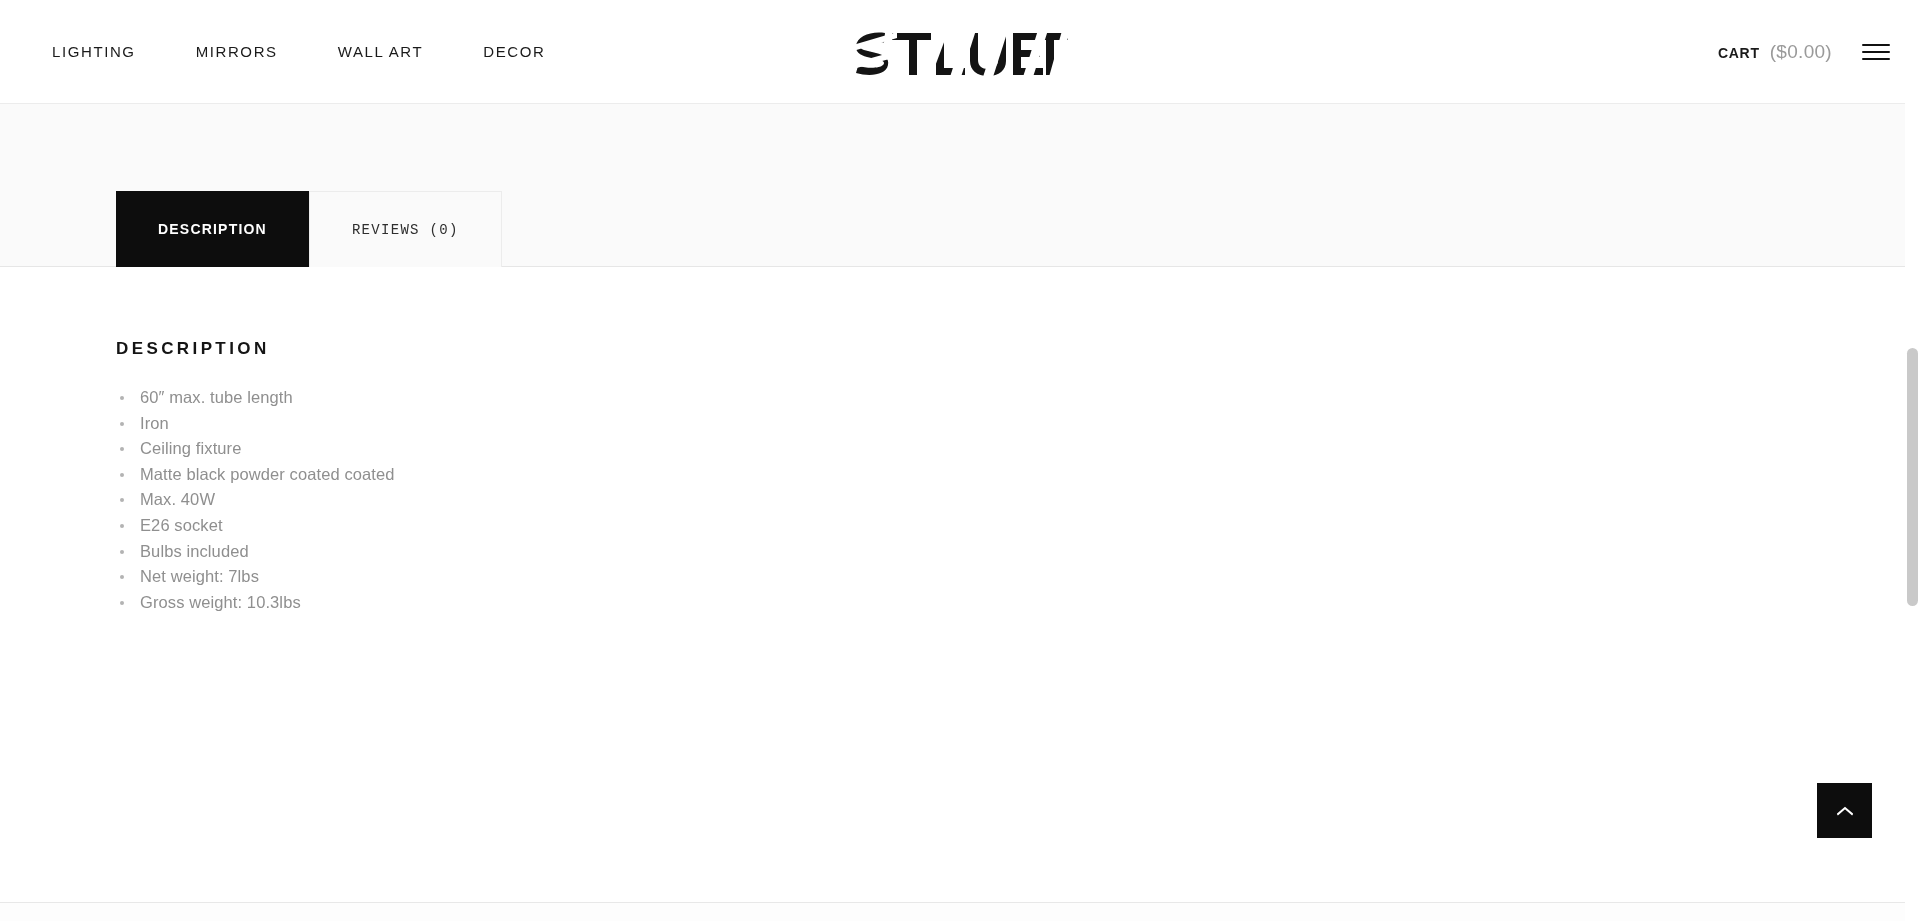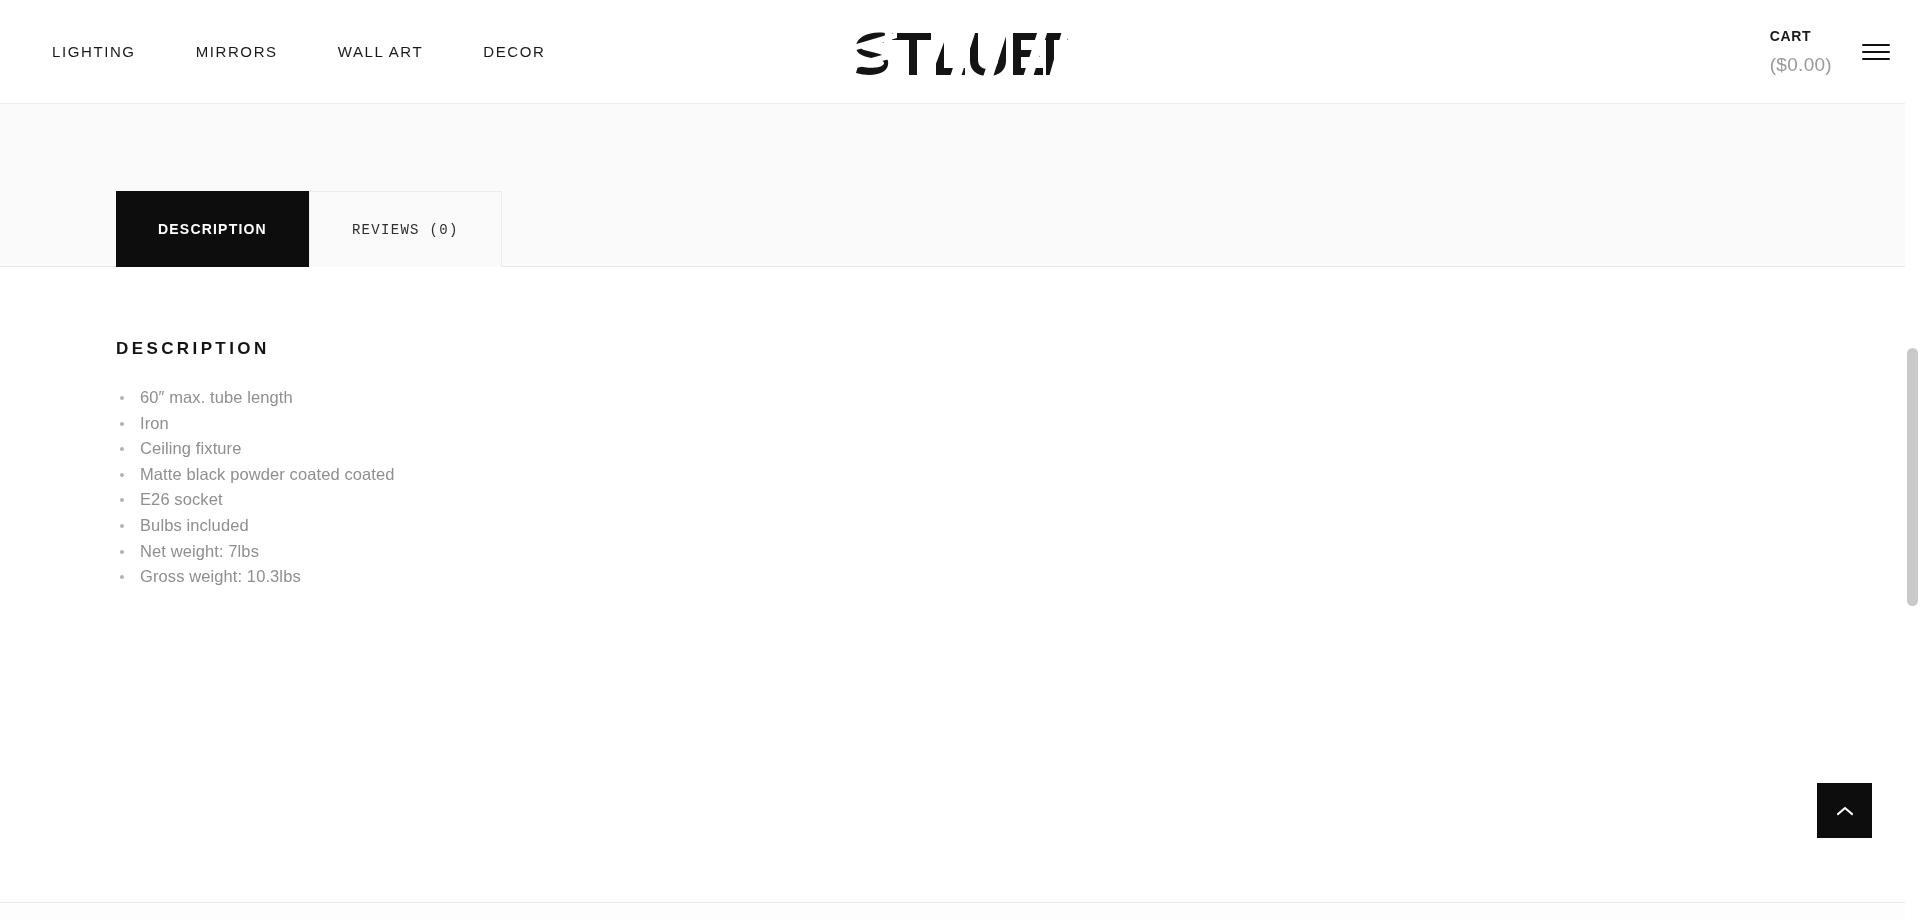--- a/index.html
+++ b/index.html
@@ -77,21 +77,20 @@
     gap: 30px;
   }
 
   .cart-link {
     display: flex;
     align-items: baseline;
     gap: 10px;
     text-decoration: none;
     cursor: pointer;
     white-space: nowrap;
-    flex-direction: column;
   }
   .cart-label {
     font-size: 14px;
     font-weight: 700;
     letter-spacing: 0.7px;
     color: #1a1a1a;
     text-transform: uppercase;
   }
   .cart-total {
     font-size: 19px;
@@ -333,20 +332,21 @@
 </div>
 
 <section class="tab-panel">
   <h2 class="panel-heading">DESCRIPTION</h2>
 
   <ul class="spec-list">
     <li class="spec-item">60″ max. tube length</li>
     <li class="spec-item">Iron</li>
     <li class="spec-item">Ceiling fixture</li>
     <li class="spec-item">Matte black powder coated coated</li>
+    <li class="spec-item">Max. 40W</li>
     <li class="spec-item">E26 socket</li>
     <li class="spec-item">Bulbs included</li>
     <li class="spec-item">Net weight: 7lbs</li>
     <li class="spec-item">Gross weight: 10.3lbs</li>
   </ul>
 </section>
 
 <div class="footer-divider"></div>
 <div class="footer-strip"></div>
 

